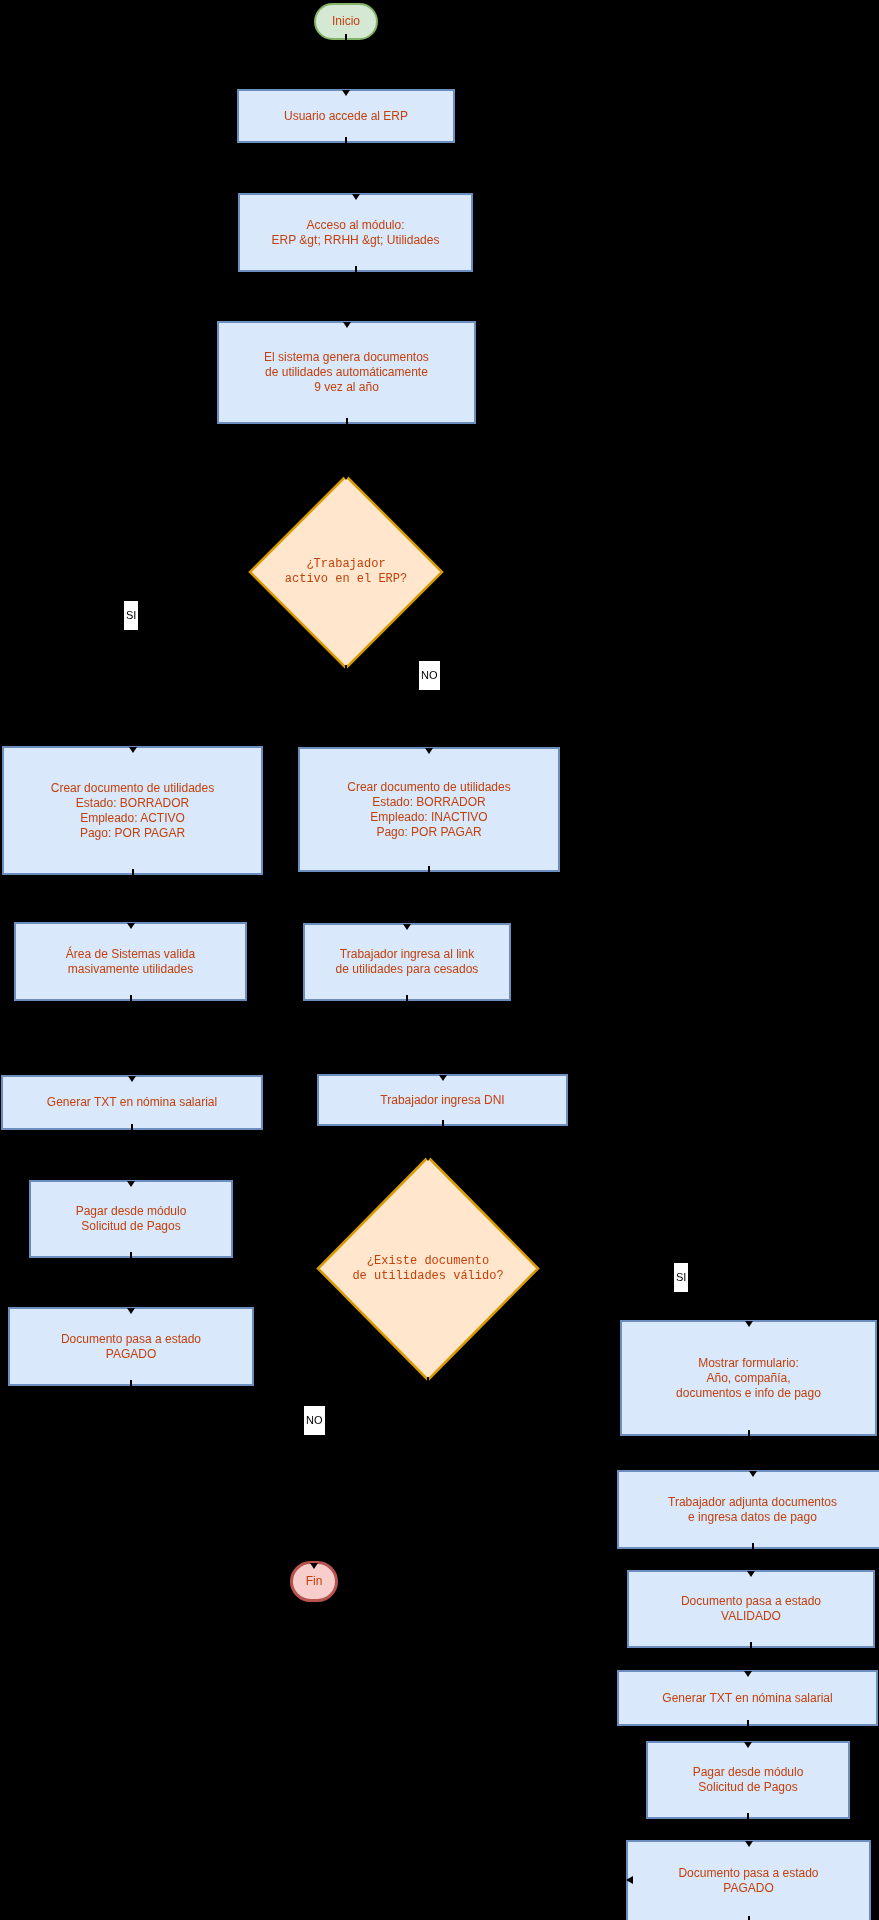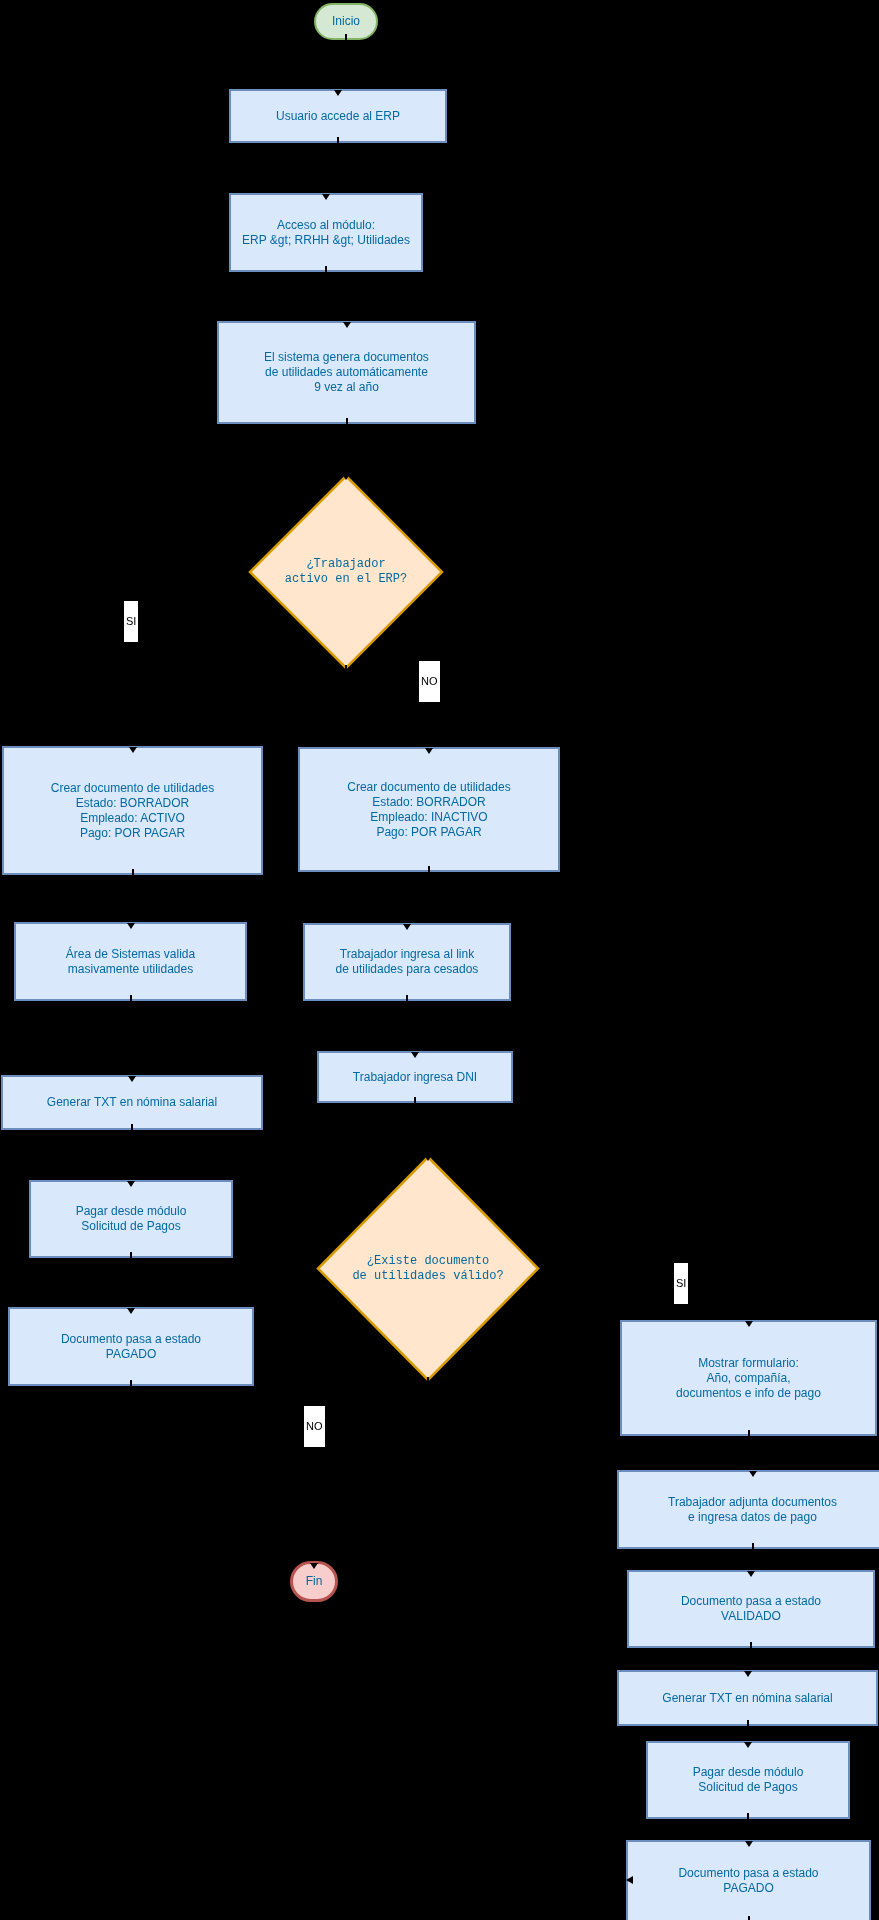--- a/index.html
+++ b/index.html
@@ -8,21 +8,21 @@
     overflow:hidden;font-family:"Liberation Sans",sans-serif;color:#000;
   }
   
   .node{
     position:absolute;box-sizing:border-box;
     background:#DAE8FC;border:2px solid #6C8EBF;
     display:flex;align-items:center;justify-content:center;
   }
   .lbl{
     white-space:pre-line;text-align:center;
-    font-size:12px;line-height:15px;color:#0369a1;
+    font-size:12px;line-height:15px;color:#c2410c;
   }
   
   .node::before{
     content:'';position:absolute;top:-1px;left:50%;margin-left:-4px;
     width:0;height:0;
     border-left:4px solid transparent;border-right:4px solid transparent;
     border-top:6px solid #000;
   }
   
   .node::after{
@@ -48,39 +48,39 @@
     border-left:4px solid transparent;border-right:4px solid transparent;
     border-top:6px solid #000;
   }
   .decision::after{
     content:'';position:absolute;bottom:-1px;left:50%;margin-left:-1px;
     width:2px;height:6px;background:#000;
   }
   
   .chip{
     position:absolute;background:#FFFFFF;color:#000;
-    font-size:11px;line-height:13px;padding:14px 2px;
+    font-size:11px;line-height:13px;padding:8px 2px;
   }
   
   .left-notch{
     position:absolute;left:-2px;top:34px;width:0;height:0;
     border-top:4px solid transparent;border-bottom:4px solid transparent;
     border-right:7px solid #000;
   }
   
   #n-start{left:314px;top:3px;width:64px;height:37px}
-  #n-b1{left:229px;top:89px;width:218px;height:54px}
-  #n-b2{left:229px;top:193px;width:194px;height:79px}
+  #n-b1{left:237px;top:89px;width:218px;height:54px}
+  #n-b2{left:238px;top:193px;width:235px;height:79px}
   #n-b3{left:217px;top:321px;width:259px;height:103px}
   #n-d1{left:248px;top:474px;width:196px;height:196px}
   #n-l1{left:2px;top:746px;width:261px;height:129px}
   #n-r1{left:298px;top:747px;width:262px;height:125px}
   #n-l2{left:14px;top:922px;width:233px;height:79px}
   #n-r2{left:303px;top:923px;width:208px;height:78px}
-  #n-r3{left:317px;top:1051px;width:196px;height:52px}
+  #n-r3{left:317px;top:1074px;width:251px;height:52px}
   #n-l3{left:1px;top:1075px;width:262px;height:55px}
   #n-l4{left:29px;top:1180px;width:204px;height:78px}
   #n-d2{left:316px;top:1155px;width:224px;height:227px}
   #n-l5{left:8px;top:1307px;width:246px;height:79px}
   #n-rr1{left:620px;top:1320px;width:257px;height:116px}
   #n-rr2{left:617px;top:1470px;width:271px;height:79px}
   #n-end{left:290px;top:1561px;width:48px;height:41px}
   #n-rr3{left:627px;top:1570px;width:248px;height:78px}
   #n-rr4{left:617px;top:1670px;width:261px;height:56px}
   #n-rr5{left:646px;top:1741px;width:204px;height:78px}

